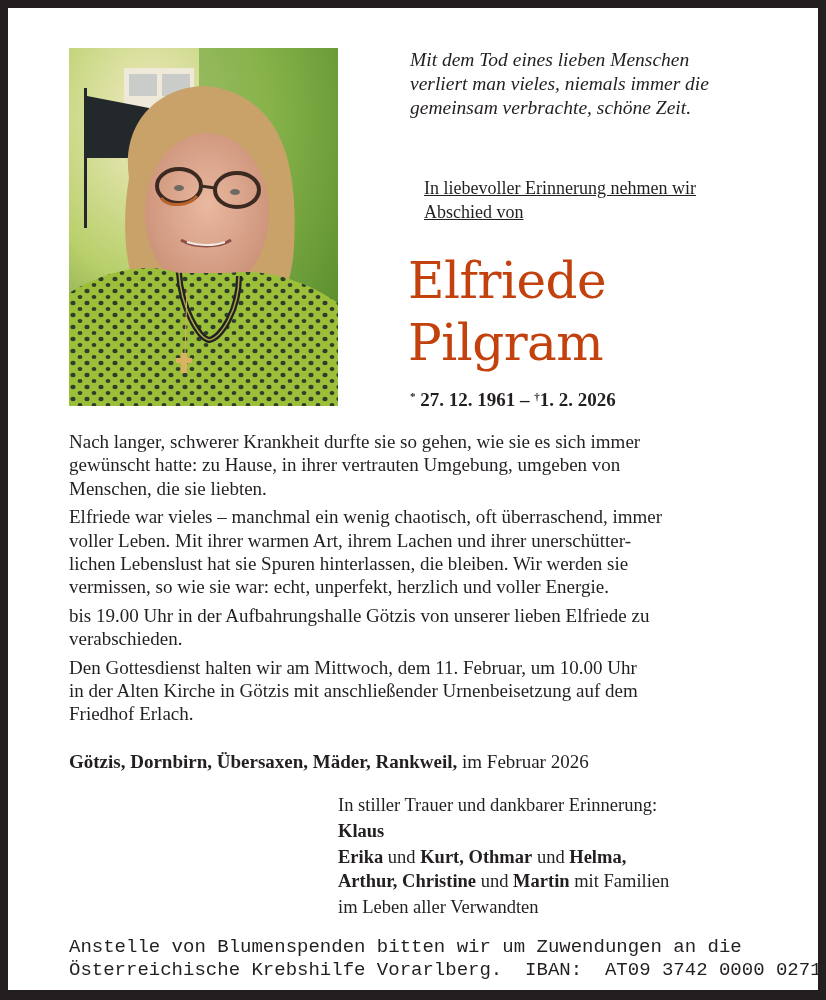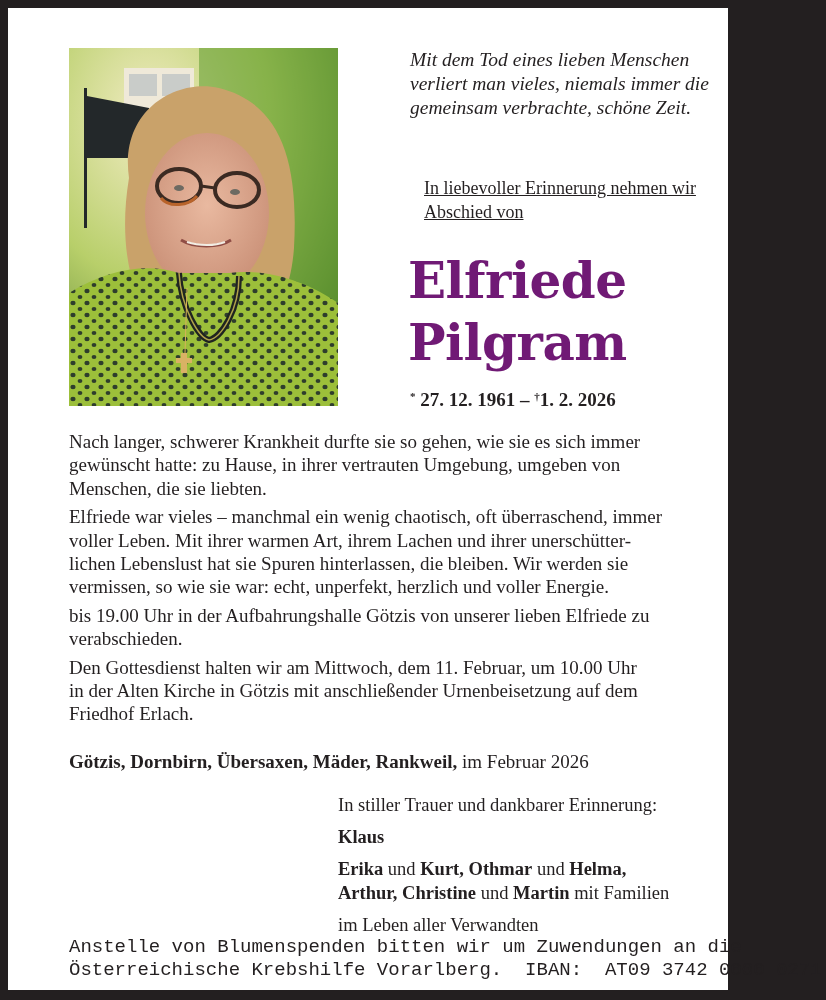--- a/index.html
+++ b/index.html
@@ -7,21 +7,21 @@
       width: 826px; height: 1000px;
       background: #231f20;
       position: relative;
       overflow: hidden;
       font-family: "DejaVu Serif", "Liberation Serif", serif;
       color: #231f20;
     }
     .page {
       position: absolute;
       left: 8px; top: 8px;
-      width: 720px; height: 982px;
+      width: 810px; height: 982px;
       background: #ffffff;
     }
     .photo {
       position: absolute;
       left: 61px; top: 40px;
       width: 269px; height: 358px;
       overflow: hidden;
       background: #8fae3a;
     }
     .photo svg { display: block; }
@@ -49,22 +49,21 @@
     }
     .intro div { white-space: nowrap; }
 
     .name {
       position: absolute;
       left: 400px; top: 242px;
       font-family: "DejaVu Serif", serif;
       font-size: 50px;
       line-height: 62px;
       letter-spacing: -0.5px;
-      color: #701a75;
-      font-weight: bold;
+      color: #c2410c;
     }
     .name div { white-space: nowrap; }
 
     .dates {
       position: absolute;
       left: 402px; top: 376px;
       font-family: "Liberation Serif", serif;
       font-weight: bold;
       font-size: 19px;
       line-height: 24px;
@@ -95,21 +94,21 @@
 
     .mourners {
       position: absolute;
       left: 330px; top: 785px;
       width: 460px;
       font-family: "Liberation Serif", serif;
       font-size: 18.5px;
       line-height: 24px;
     }
     .mourners .row { white-space: nowrap; }
-    .mourners .gap { margin-top: 8px; }
+    .mourners .gap { margin-top: 2px; }
     .mourners b { font-weight: bold; }
 
     .donation {
       position: absolute;
       left: 61px; top: 928px;
       width: 740px;
       font-family: Liberation Mono, monospace;
       font-size: 19px;
       line-height: 23px;
     }

